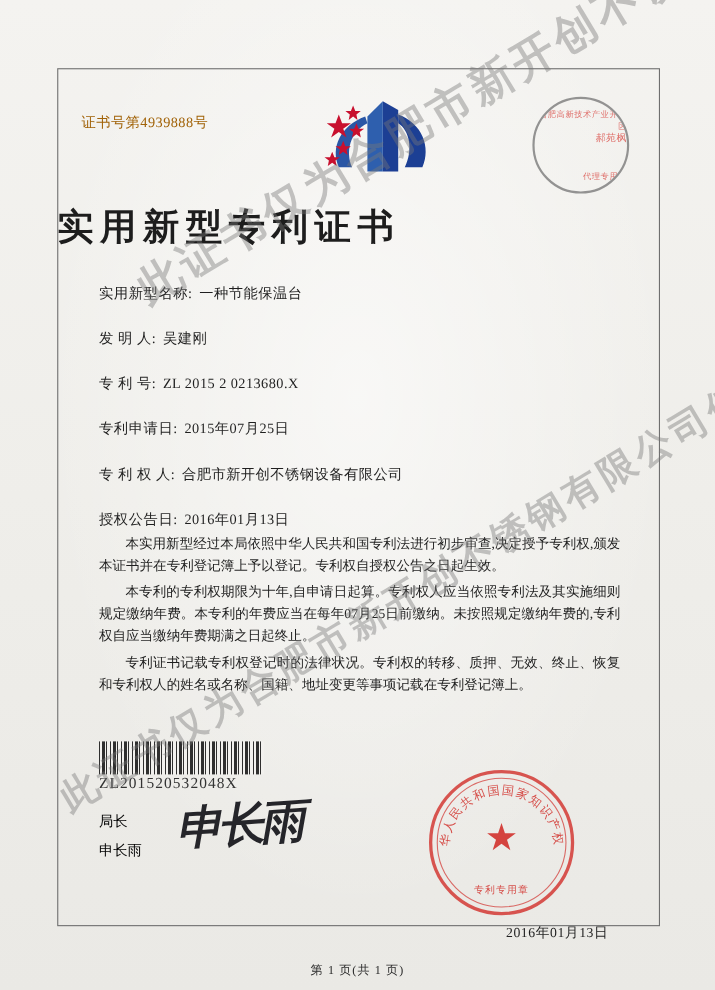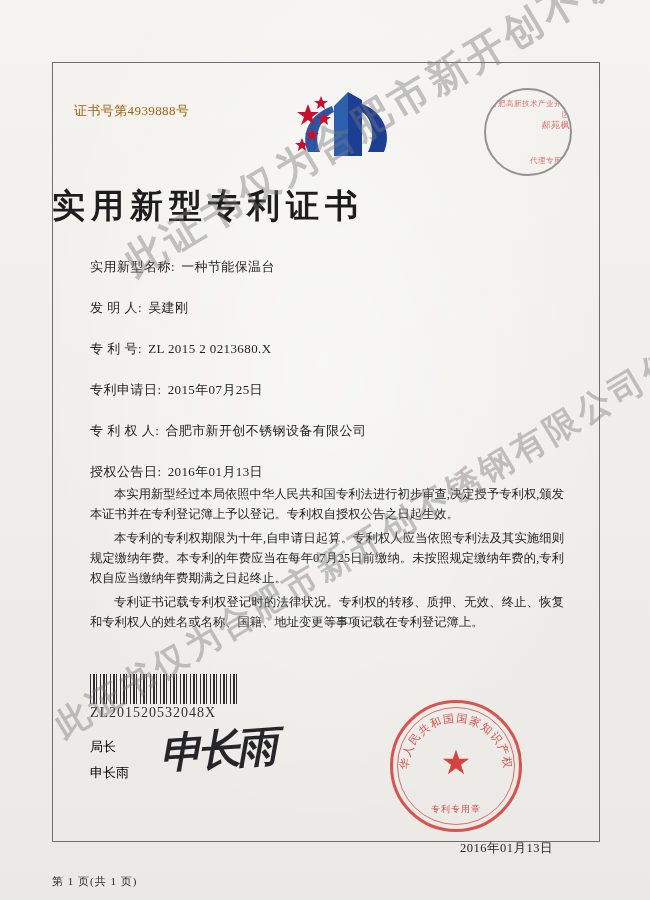--- a/index.html
+++ b/index.html
@@ -237,21 +237,21 @@
     font-size: 12.5px;
     color: #1f1f1f;
     letter-spacing: 0.5px;
     white-space: nowrap;
   }
 
   .page-footer {
     position: absolute;
     left: 0; right: 0;
     top: 812px;
-    text-align: left;
+    text-align: center;
     font-size: 11px;
     color: #2b2b2b;
     letter-spacing: 1px;
   }
 
   
   .small-seal {
     position: absolute;
     left: 432px;
     top: 26px;

